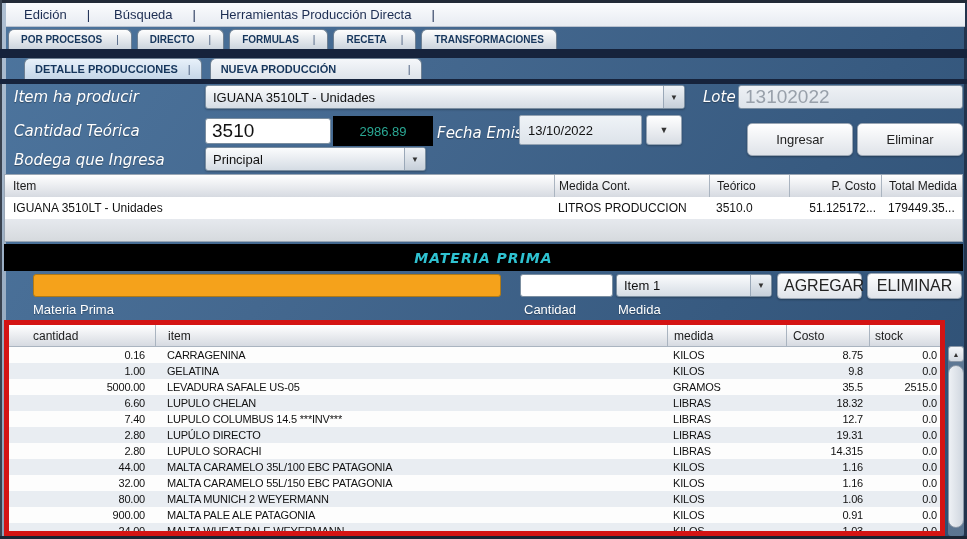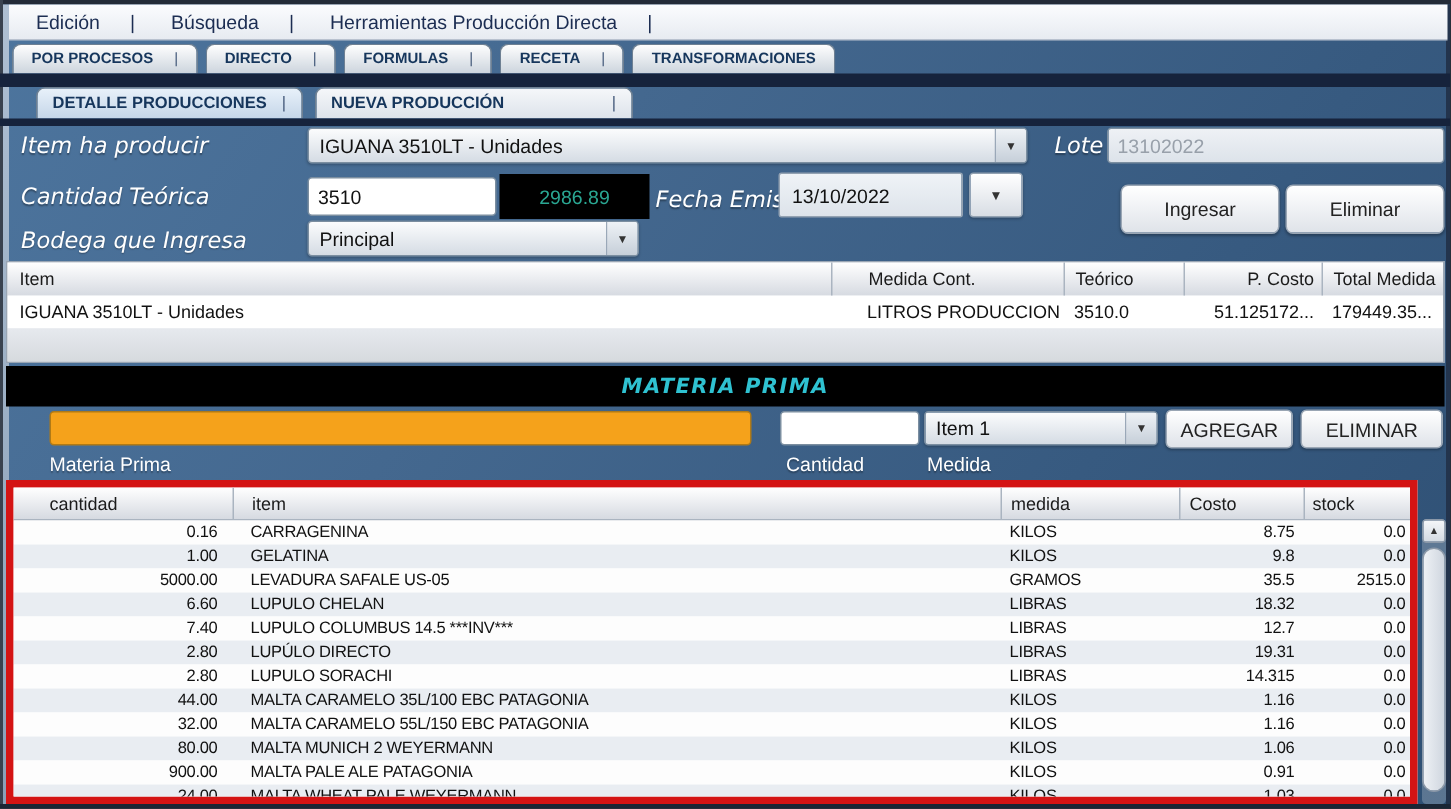--- a/index.html
+++ b/index.html
@@ -53,49 +53,49 @@
   .dropdown{position:absolute;box-sizing:border-box;border:1px solid #7b8ea0;border-radius:3px;
     background:linear-gradient(180deg,#fbfcfd,#d5dce4);display:flex;align-items:center;cursor:pointer;
     box-shadow:0 1px 2px rgba(0,0,0,0.25);}
   .dd-text{flex:1;padding-left:7px;font-size:13px;color:#111;white-space:nowrap;overflow:hidden;}
   .dd-btn{width:20px;align-self:stretch;display:flex;align-items:center;justify-content:center;
     border-left:1px solid #9aa8b8;background:linear-gradient(180deg,#eef2f6,#c6cfd9);
     font-size:8px;color:#333;border-radius:0 2px 2px 0;}
 
   
   .tinput{position:absolute;box-sizing:border-box;border:1px solid #7b8ea0;border-radius:3px;
-    background:#ffffff;font-size:13px;color:#111;padding:0 6px;font-family:"Liberation Sans",sans-serif;outline:none;}
+    background:#ffffff;font-size:19px;color:#111;padding:0 6px;font-family:"Liberation Sans",sans-serif;outline:none;}
   .tinput.disabled{background:linear-gradient(180deg,#eef1f5,#dde3ea);color:#98a0aa;}
   .orange{background:#F5A21B;border-color:#b07a16;}
 
   .blackbox{position:absolute;background:#000;display:flex;align-items:center;justify-content:center;
     color:#2AA793;font-size:13px;}
   .datefield{position:absolute;box-sizing:border-box;border:1px solid #93a2b2;border-radius:2px;
     background:linear-gradient(180deg,#eff3f7,#dde3ea);display:flex;align-items:center;
     padding-left:8px;font-size:13px;color:#111;}
   .datebtn{position:absolute;box-sizing:border-box;border:1px solid #93a2b2;border-radius:3px;
     background:linear-gradient(180deg,#ffffff,#d8dde4);display:flex;align-items:center;justify-content:center;
     font-size:9px;color:#333;cursor:pointer;box-shadow:0 1px 2px rgba(0,0,0,0.25);}
 
   .btn{position:absolute;box-sizing:border-box;border:1px solid #9aa6b4;border-radius:5px;
     background:linear-gradient(180deg,#ffffff,#dfe3e9);font-size:13px;color:#222;cursor:pointer;
     font-family:"Liberation Sans",sans-serif;box-shadow:0 1px 2px rgba(0,0,0,0.3);}
-  .btn.small{font-size:13px;border-radius:4px;}
+  .btn.small{font-size:16px;border-radius:4px;}
 
   
   .table1{position:absolute;left:4px;top:174px;width:959px;background:#dfe3e9;border:1px solid #9aa6b4;box-sizing:border-box;}
   .t1-head,.t1-row{display:flex;}
   .t1-head{height:22px;background:linear-gradient(180deg,#ffffff,#d6dae1);}
   .t1-head span{font-size:12px;color:#1b1b1b;display:flex;align-items:center;box-sizing:border-box;border-left:1px solid #aab4c0;}
   .t1-head span:first-child{border-left:none;}
   .t1-row{height:22px;background:#ffffff;}
   .t1-row span{font-size:12px;color:#111;display:flex;align-items:center;box-sizing:border-box;white-space:nowrap;overflow:hidden;}
   .t1-empty{height:22px;background:linear-gradient(180deg,#e6e9ee,#d6dade);}
   .tc0{width:549px;padding-left:8px;}
-  .tc1{width:155px;padding-left:24px;}
+  .tc1{width:155px;padding-left:4px;}
   .tc2{width:80px;padding-left:7px;}
   .tc3{width:92px;justify-content:flex-end;padding-right:5px;}
   .tc4{width:79px;padding-left:7px;}
 
   
   .banner{position:absolute;left:4px;top:244px;width:959px;height:27px;background:#000;
     display:flex;align-items:center;justify-content:center;}
   .banner span{color:#2FC2D1;font-size:14px;font-weight:bold;font-style:italic;letter-spacing:1px;
     font-family:"DejaVu Sans",sans-serif;}
 

